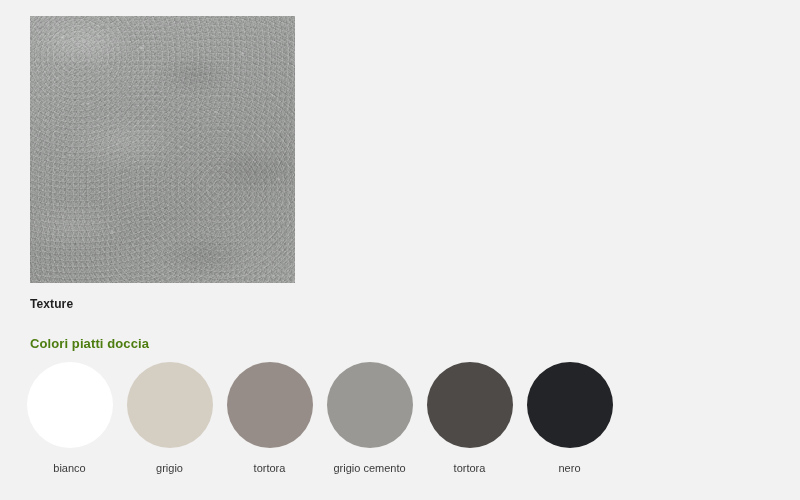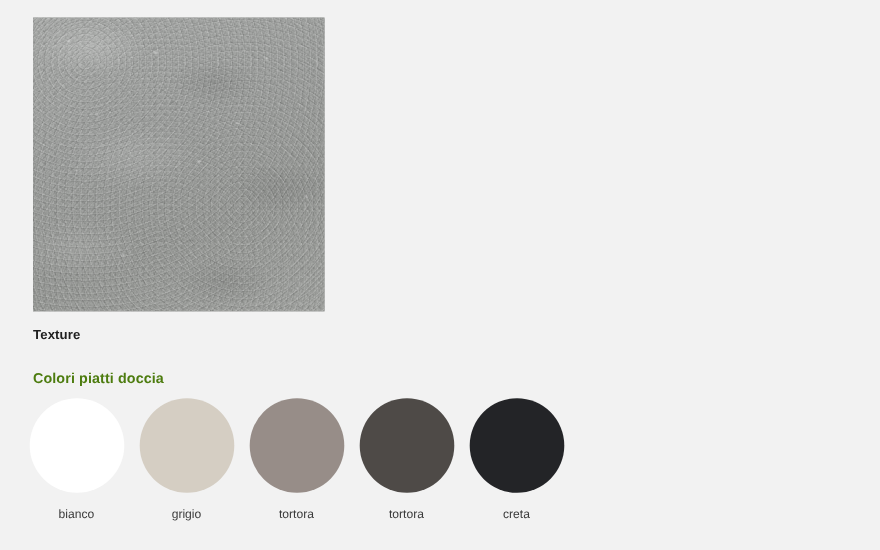--- a/index.html
+++ b/index.html
@@ -168,20 +168,24 @@
     </div>
     <div class="swatch-cell">
       <div class="swatch-dot" style="background: rgb(213, 206, 195);"></div>
       <div class="swatch-label">grigio</div>
     </div>
     <div class="swatch-cell">
       <div class="swatch-dot" style="background: rgb(151, 141, 136);"></div>
       <div class="swatch-label">tortora</div>
     </div>
     <div class="swatch-cell">
+      <div class="swatch-dot" style="background: rgb(153, 152, 148);"></div>
+      <div class="swatch-label">grigio cemento</div>
+    </div>
+    <div class="swatch-cell">
       <div class="swatch-dot" style="background: rgb(78, 74, 71);"></div>
       <div class="swatch-label">tortora</div>
     </div>
     <div class="swatch-cell">
       <div class="swatch-dot" style="background: rgb(35, 36, 39);"></div>
-      <div class="swatch-label">creta</div>
+      <div class="swatch-label">nero</div>
     </div>
   </div>
 
 </body></html>

